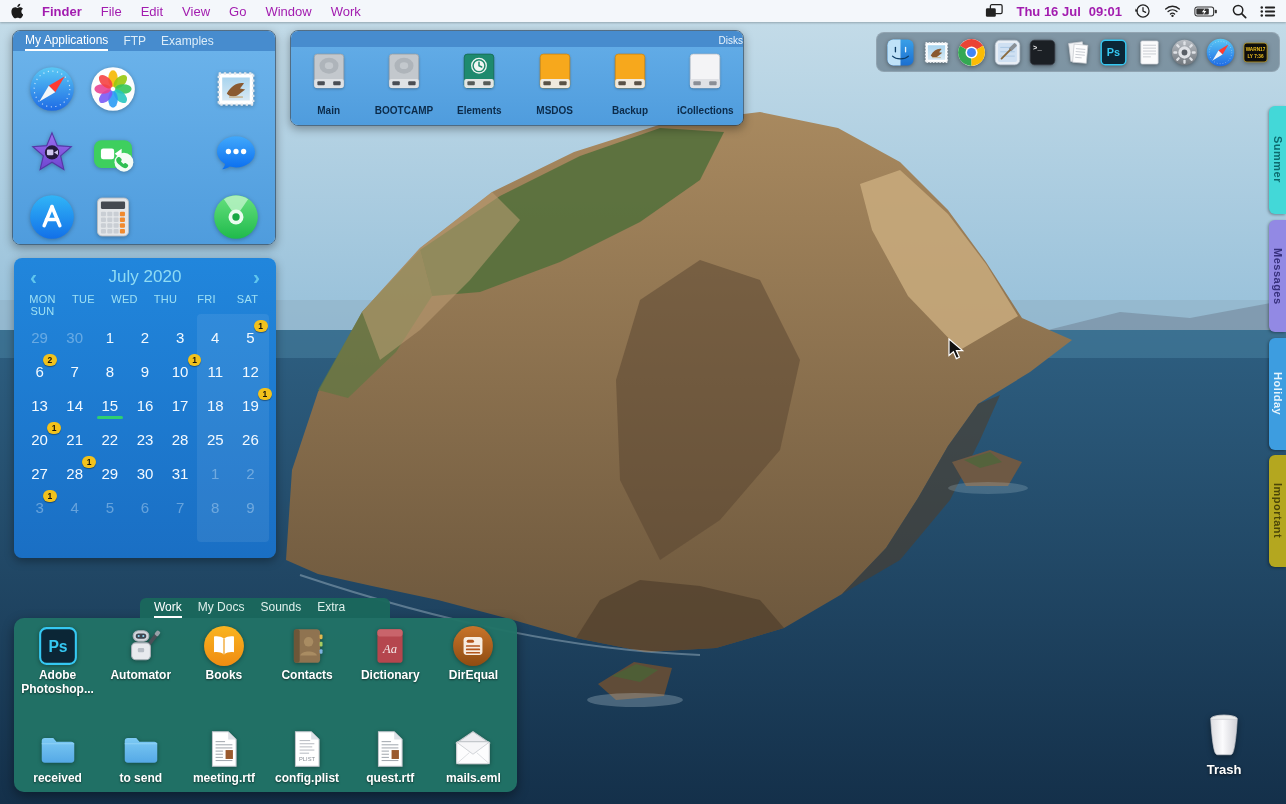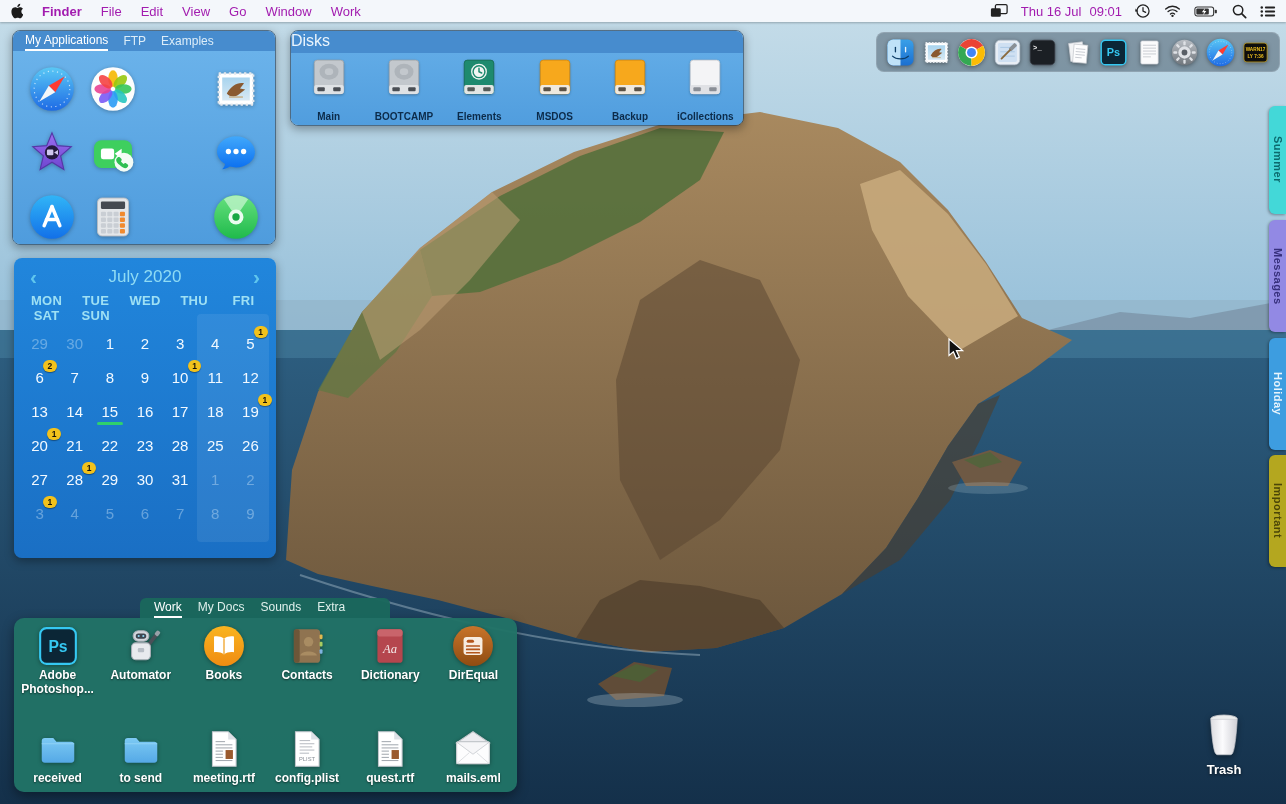--- a/index.html
+++ b/index.html
@@ -9,38 +9,38 @@
   
   #wallpaper{position:absolute;inset:0;z-index:0;}
   
   .mb{position:absolute;top:0;left:0;right:0;height:22px;z-index:60;
       background:rgba(246,249,252,.94);display:flex;align-items:center;
       padding:0 10px;font-size:13px;color:#a21caf;box-shadow:0 1px 2px rgba(0,0,0,.25);}
   .mb-left{display:flex;gap:19px;align-items:center;}
   .mb-item{cursor:default;}
   .mb-item.bold{font-weight:700;}
   .mb-right{margin-left:auto;display:flex;gap:13px;align-items:center;}
-  .mb-clock{display:flex;gap:8px;}
+  .mb-clock{display:flex;gap:8px;font-weight:bold;}
   .s-icon{display:flex;align-items:center;}
   
   .panel{position:absolute;border-radius:8px;border:1px solid rgba(10,38,66,.6);
          box-shadow:0 3px 10px rgba(0,0,0,.35);overflow:hidden;z-index:10;}
   .tabbar{height:20px;background:#478cce;display:flex;align-items:center;gap:15px;
           padding:0 12px;color:#dcedf9;font-size:12px;}
   .tab{cursor:pointer;line-height:18px;}
   .tab.active{color:#fff;border-bottom:2px solid #fff;}
   
   .apps-panel{left:12px;top:30px;width:262px;height:213px;}
   .apps-body{height:193px;background:linear-gradient(#6ab2ea,#4f9cdd);}
   .apps-grid{display:grid;grid-template-columns:repeat(4,1fr);padding:8px 8px 0;row-gap:4px;}
   .app-item{height:60px;display:flex;align-items:center;justify-content:center;cursor:pointer;}
   .app-item svg{width:46px;height:46px;filter:drop-shadow(0 1px 2px rgba(0,0,0,.28));}
   
   .disks-panel{left:290px;top:30px;width:452px;height:94px;}
-  .disks-title{height:22px;background:#478cce;text-align:left;font-size:16px;
+  .disks-title{height:16px;background:#478cce;text-align:right;font-size:10px;
                color:#eaf4fc;line-height:20px;}
   .disks-row{height:74px;background:linear-gradient(#61abe6,#4f9cdd);
              display:flex;justify-content:space-around;align-items:flex-start;padding-top:5px;}
   .disk{width:68px;text-align:center;cursor:pointer;}
   .disk svg{width:44px;height:38px;margin:0 auto;filter:drop-shadow(0 1px 1px rgba(0,0,0,.25));}
   .disk-label{font-size:10px;font-weight:700;color:#0c2b4a;margin-top:15px;}
   
   .top-dock{position:absolute;left:876px;top:32px;width:404px;height:40px;z-index:10;
             background:rgba(24,40,54,.38);border-radius:8px;border:1px solid rgba(255,255,255,.14);
             display:flex;align-items:center;justify-content:space-between;padding:0 9px;box-sizing:border-box;}
@@ -54,22 +54,22 @@
   
   .calendar{position:absolute;left:14px;top:258px;width:262px;height:300px;z-index:10;
             background:linear-gradient(#2186dc,#1a6fc4);border-radius:8px;
             box-shadow:0 3px 10px rgba(0,0,0,.35);color:#fff;}
   .weekend-band{position:absolute;top:56px;bottom:16px;right:7px;width:72px;
                 background:rgba(255,255,255,.08);border-radius:4px;pointer-events:none;}
   .cal-head{display:flex;justify-content:space-between;align-items:center;
             padding:9px 16px 1px;position:relative;}
   .cal-title{color:#8fdbf4;font-size:17px;}
   .cal-nav{color:#5fc6ee;font-size:21px;font-weight:700;cursor:pointer;line-height:18px;}
-  .cal-weekdays{display:grid;grid-template-columns:repeat(5,1fr);padding:5px 8px 1px;
-                color:#9address;color:#9ee0f4;font-size:13px;font-weight:700;text-align:center;
+  .cal-weekdays{display:grid;grid-template-columns:repeat(6,1fr);padding:5px 8px 1px;
+                color:#9address;color:#9ee0f4;font-size:11px;font-weight:400;text-align:center;
                 letter-spacing:.3px;position:relative;}
   .cal-grid{display:grid;grid-template-columns:repeat(7,1fr);grid-auto-rows:34px;
             padding:2px 8px;text-align:center;font-size:15px;color:#f2f9ff;position:relative;}
   .cal-cell{position:relative;display:flex;align-items:center;justify-content:center;cursor:pointer;}
   .cal-cell.muted{color:rgba(205,228,248,.42);}
   .cal-num{position:relative;}
   .badge{position:absolute;top:-9px;right:-13px;background:#f2c21c;color:#18140a;
          font-size:8.5px;font-weight:700;border-radius:8px;padding:1px 4.5px;line-height:1.25;
          box-shadow:0 1px 1px rgba(0,0,0,.35);}
   .today-line{position:absolute;bottom:3px;left:50%;transform:translateX(-50%);

